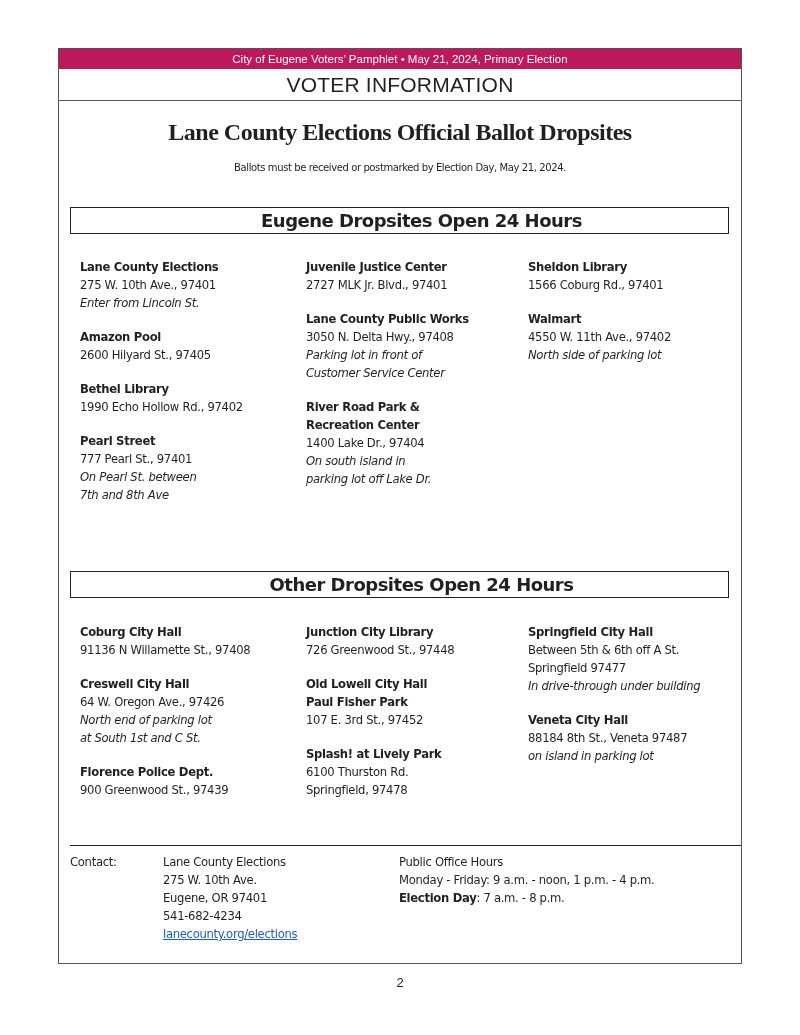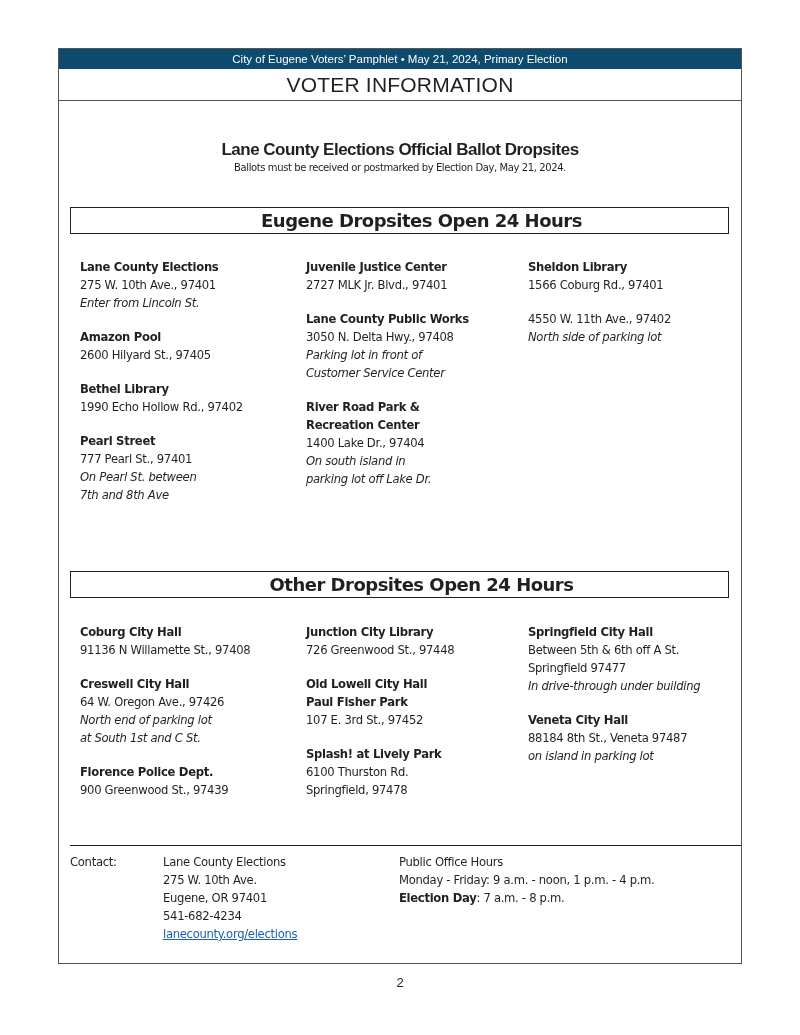--- a/index.html
+++ b/index.html
@@ -1,21 +1,21 @@
 <!DOCTYPE html>
 <html><head>
   <meta charset="utf-8">
   <style>
     * { box-sizing: border-box; margin: 0; padding: 0; }
     html, body { width: 800px; height: 1035px; background: #ffffff; }
     body { position: relative; font-family: "Liberation Sans", sans-serif; color: #231f20; }
     .page { position: absolute; left: 58px; top: 48px; width: 684px; height: 916px; border: 1px solid #555; }
-    .topbar { height: 20px; background: #0c4a6e; color: #fff; font-size: 11.5px; text-align: center; line-height: 20px; font-family: "Liberation Sans", sans-serif; }
+    .topbar { height: 20px; background: #be185d; color: #fff; font-size: 11.5px; text-align: center; line-height: 20px; font-family: "Liberation Sans", sans-serif; }
     .section-head { height: 32px; border-bottom: 1px solid #555; text-align: center; font-size: 21px; line-height: 31px; font-family: "Liberation Sans", sans-serif; letter-spacing: 0.2px; }
-    .title { position: absolute; left: 0; width: 682px; top: 70px; text-align: center; font-weight: bold; font-size: 17px; font-family: Liberation Sans, sans-serif; letter-spacing: -0.5px; margin-top: 21px; }
+    .title { position: absolute; left: 0; width: 682px; top: 70px; text-align: center; font-weight: bold; font-size: 24px; font-family: Liberation Serif, serif; letter-spacing: -0.5px; }
     .subtitle { position: absolute; left: 0; width: 682px; top: 113px; text-align: center; font-size: 10px; font-family: "DejaVu Sans", sans-serif; letter-spacing: -0.4px; }
     .boxhead { position: absolute; left: 11px; width: 659px; height: 27px; border: 1px solid #231f20; text-align: center; font-weight: bold; font-size: 18px; line-height: 25px; font-family: "DejaVu Sans", sans-serif; letter-spacing: -0.5px; padding-left: 44px; }
     .col { position: absolute; width: 225px; font-family: "DejaVu Sans", sans-serif; font-size: 11.6px; line-height: 18px; letter-spacing: -0.3px; }
     .site { margin-bottom: 16px; }
     .site .name { font-weight: bold; display: block; }
     .site .line { display: block; }
     .site .note { display: block; font-style: italic; }
     .rule { position: absolute; left: 11px; width: 671px; top: 796px; border-top: 1px solid #231f20; }
     .contact { position: absolute; top: 804px; font-family: "DejaVu Sans", sans-serif; font-size: 11.6px; line-height: 18px; letter-spacing: -0.3px; }
     .contact .b { font-weight: normal; display: block; }
@@ -76,20 +76,21 @@
       <span class="note">parking lot off Lake Dr.</span>
     </div>
   </div>
 
   <div class="col" style="left:469px; top:209px;">
     <div class="site">
       <span class="name">Sheldon Library</span>
       <span class="line">1566 Coburg Rd., 97401</span>
     </div>
     <div class="site">
+      <span class="name">Walmart</span>
       <span class="line">4550 W. 11th Ave., 97402</span>
       <span class="note">North side of parking lot</span>
     </div>
   </div>
 
   <div class="boxhead" style="top:522px;">Other Dropsites Open 24 Hours</div>
 
   <div class="col" style="left:21px; top:574px;">
     <div class="site">
       <span class="name">Coburg City Hall</span>

